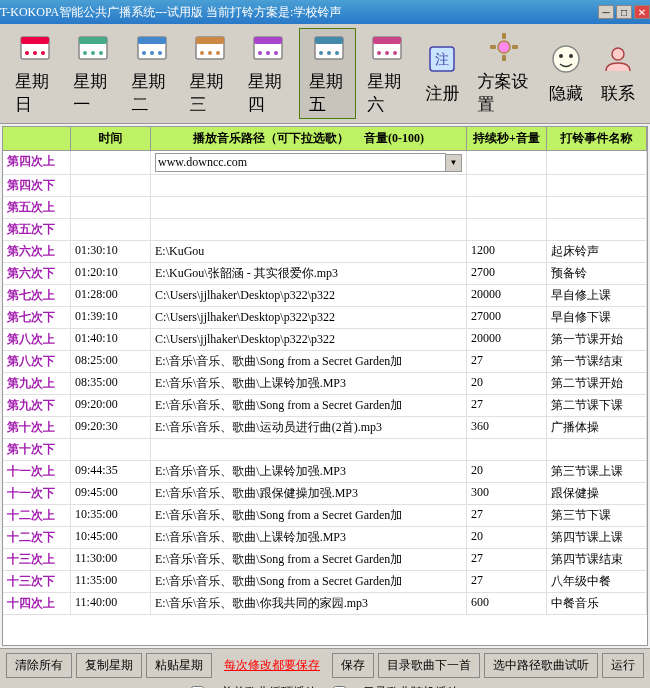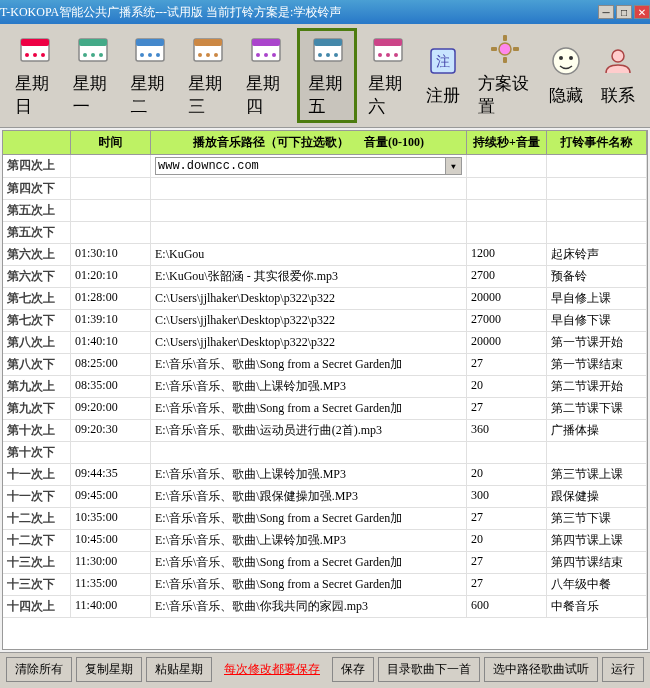--- a/index.html
+++ b/index.html
@@ -54,21 +54,21 @@
       display: flex;
       flex-direction: column;
       align-items: center;
       cursor: pointer;
       padding: 2px 6px;
       border: 1px solid transparent;
       background: transparent;
       min-width: 48px;
     }
     .tool-btn.active {
-      border: 3px solid #4d7c0f;
+      border: 1px solid #4d7c0f;
       background: #c8c4bc;
       padding-left: 9px;
     }
     .tool-icon {
       width: 32px;
       height: 32px;
       display: flex;
       align-items: center;
       justify-content: center;
       font-size: 20px;
@@ -116,31 +116,30 @@
     .table-row > div {
       padding: 2px 4px;
       border-right: 1px solid #e0e0e0;
       overflow: hidden;
       white-space: nowrap;
       text-overflow: ellipsis;
       font-size: 12px;
     }
     .row-label {
       font-weight: bold;
-      color: #404040;
+      color: #a21caf;
     }
     .music-cell {
       display: flex;
       align-items: center;
     }
     .music-dropdown {
       width: 100%;
       display: flex;
       align-items: center;
-      font-family: Liberation Mono, monospace;
     }
     .music-dropdown input {
       flex: 1;
       border: 1px solid #999;
       padding: 1px 2px;
       font-size: 12px;
       font-family: inherit;
     }
     .dropdown-arrow {
       width: 16px;

